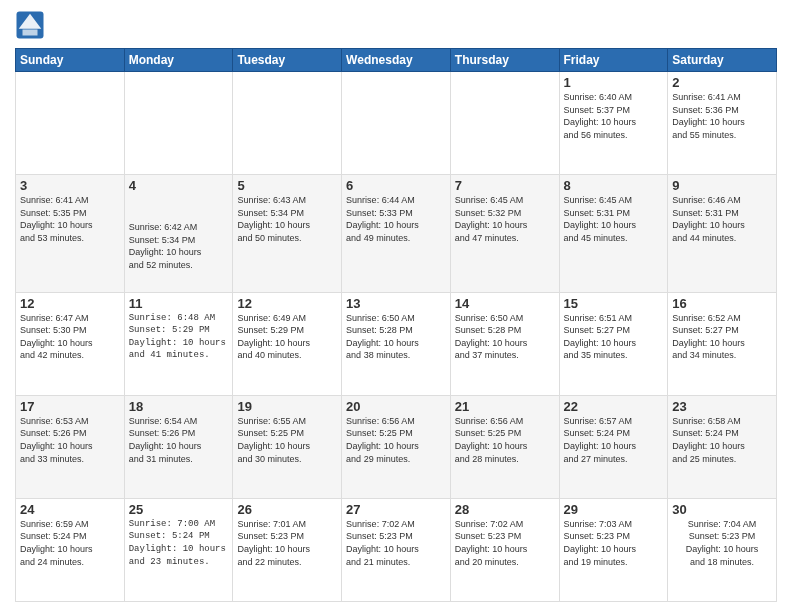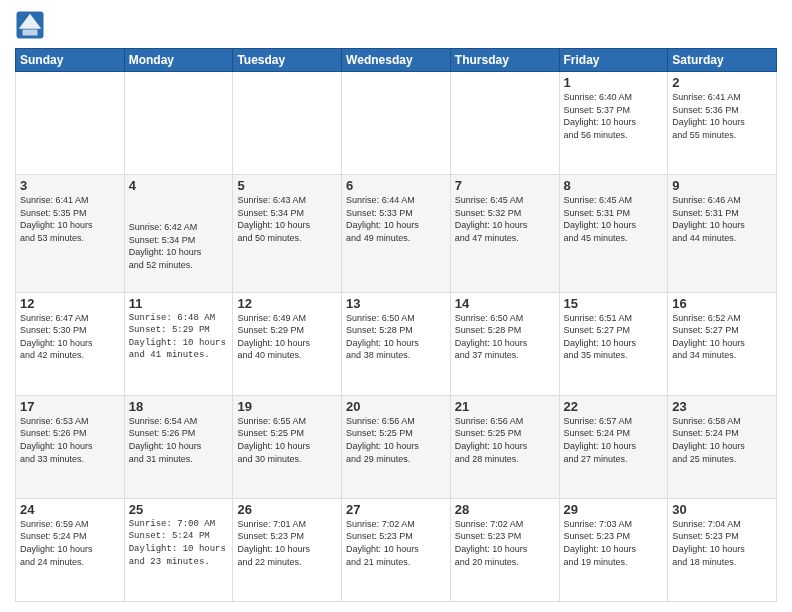--- a/index.html
+++ b/index.html
@@ -353,21 +353,21 @@
           </td>
           <td>
             <span class="day-number">29</span>
             <div class="day-info" style="white-space: pre-line;">Sunrise: 7:03 AM
 Sunset: 5:23 PM
 Daylight: 10 hours
 and 19 minutes.</div>
           </td>
           <td>
             <span class="day-number">30</span>
-            <div class="day-info" style="white-space: pre-line;">Sunrise: 7:04 AM
+            <div class="day-info" style="white-space: pre-line; text-align: center;">Sunrise: 7:04 AM
 Sunset: 5:23 PM
 Daylight: 10 hours
 and 18 minutes.</div>
           </td>
         </tr>
       </tbody>
   </table>
 </div>
 
 </body></html>

